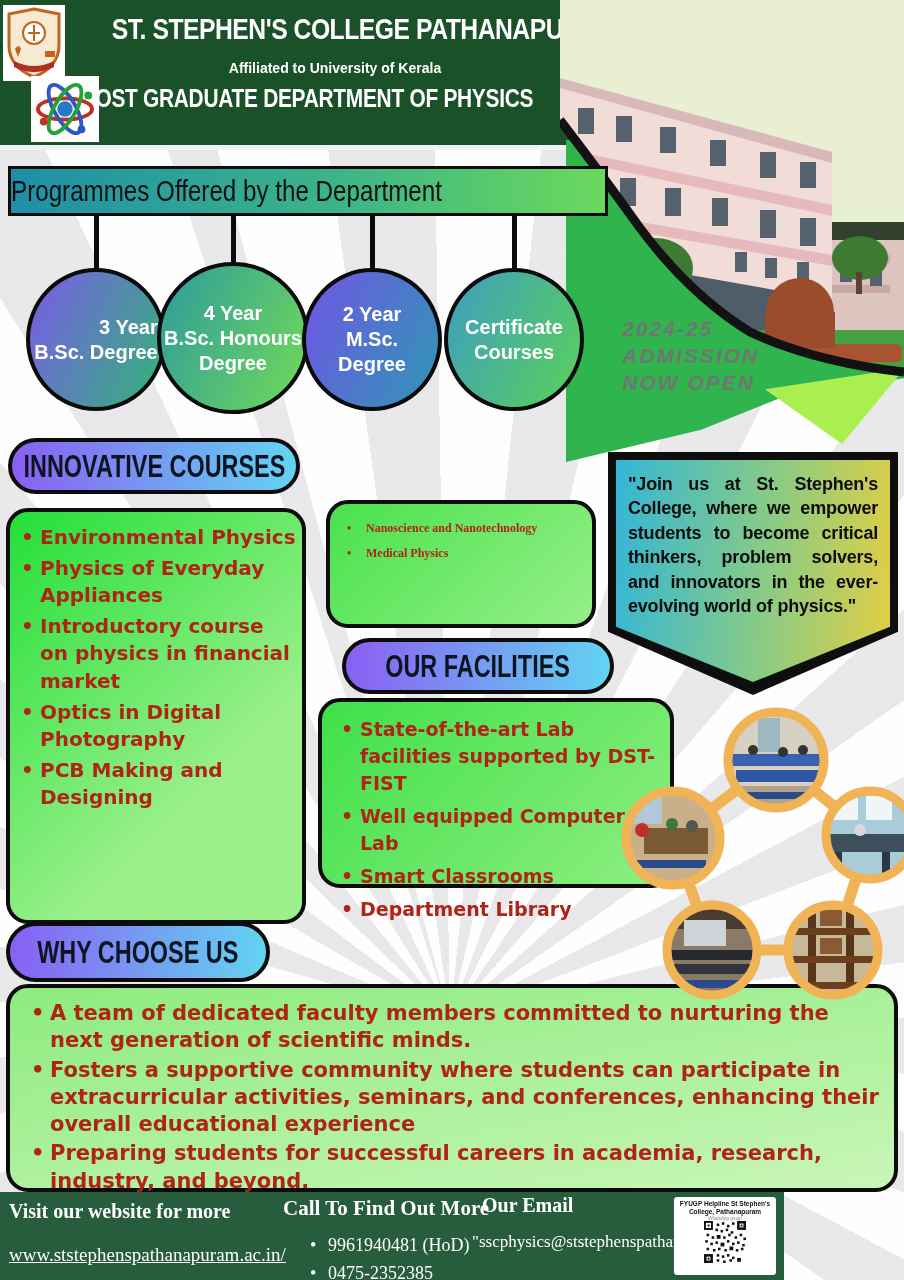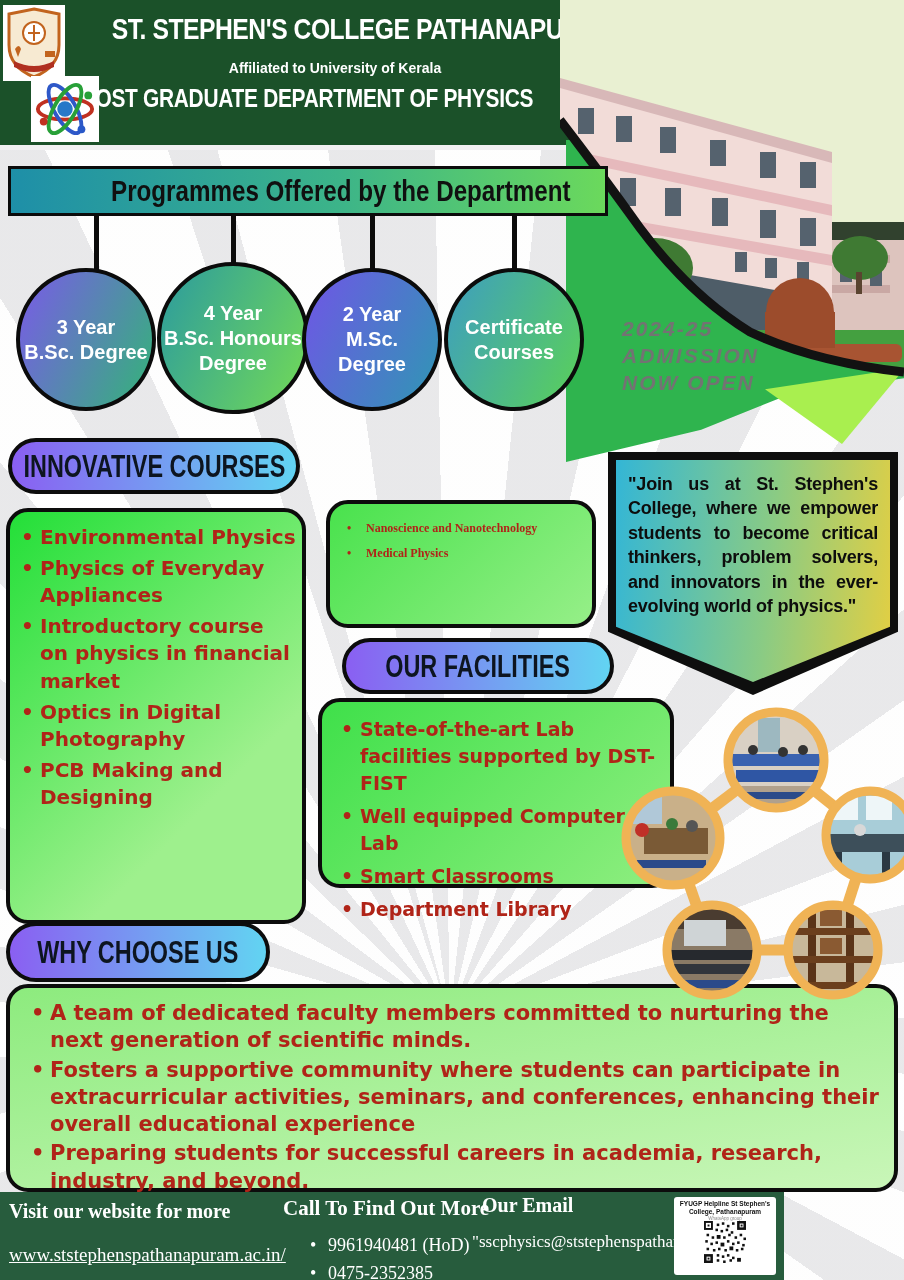--- a/index.html
+++ b/index.html
@@ -25,27 +25,27 @@
   .admission-zone{position:absolute;left:6px;top:140px;width:338px;height:322px;background:#2fb44e;
         clip-path:polygon(0 0,100% 0,100% 74%,66% 79%,40% 90%,0 100%);}
   .tri-light{position:absolute;left:205px;top:368px;width:140px;height:76px;background:#a9ef4f;
         clip-path:polygon(0 28%,100% 0,55% 100%);}
   .photo-svg{position:absolute;left:0;top:0;}
   .admission-text{position:absolute;left:62px;top:316px;white-space:pre-line;color:#737373;
         font-weight:bold;font-style:italic;font-size:21px;line-height:1.28;letter-spacing:2px;}
   
   .prog-bar{position:absolute;left:8px;top:166px;width:600px;height:50px;border:3px solid #0b0b0b;
         background:linear-gradient(90deg,#1e8fa8,#3cb489 55%,#6bd95c);
-        display:flex;align-items:center;color:#101010;font-size:26px;font-weight:bold;justify-content:flex-end;}
+        display:flex;align-items:center;color:#101010;font-size:26px;font-weight:normal;}
   .prog-bar span{transform:scale(.93,1.15);transform-origin:left center;white-space:nowrap;}
   .stem{position:absolute;width:5px;background:#0b0b0b;top:216px;height:60px;}
   .prog-circle{position:absolute;top:268px;width:140px;height:143px;border-radius:50%;
         border:4px solid #0b0b0b;display:flex;align-items:center;justify-content:center;text-align:center;
         color:#fff;font-weight:bold;font-size:20px;line-height:1.25;white-space:pre-line;}
-  .pc1{left:16px;background:linear-gradient(115deg,#7a5ae8,#33b478);}
+  .pc1{left:26px;background:linear-gradient(115deg,#7a5ae8,#33b478);text-align:right;}
   .pc2{left:157px;top:262px;width:152px;height:152px;background:linear-gradient(115deg,#2c9b9e,#72da57);}
   .pc3{left:302px;background:linear-gradient(115deg,#7055e6,#2f97b4);}
   .pc4{left:444px;background:linear-gradient(115deg,#3e9ec0,#5ad158);}
   
   .pill{position:absolute;height:56px;border:4px solid #0c0c0c;border-radius:32px;
         background:linear-gradient(90deg,#8a5ff2,#62d4f2);display:flex;align-items:center;justify-content:center;
         color:#0d1520;font-size:26px;font-weight:bold;}
   .pill span{transform:scale(.9,1.2);transform-origin:center;white-space:nowrap;}
   .gbox{position:absolute;border:4px solid #0c0c0c;border-radius:22px;color:#b02418;font-weight:bold;
         font-family:"DejaVu Sans","Liberation Sans",sans-serif;}

